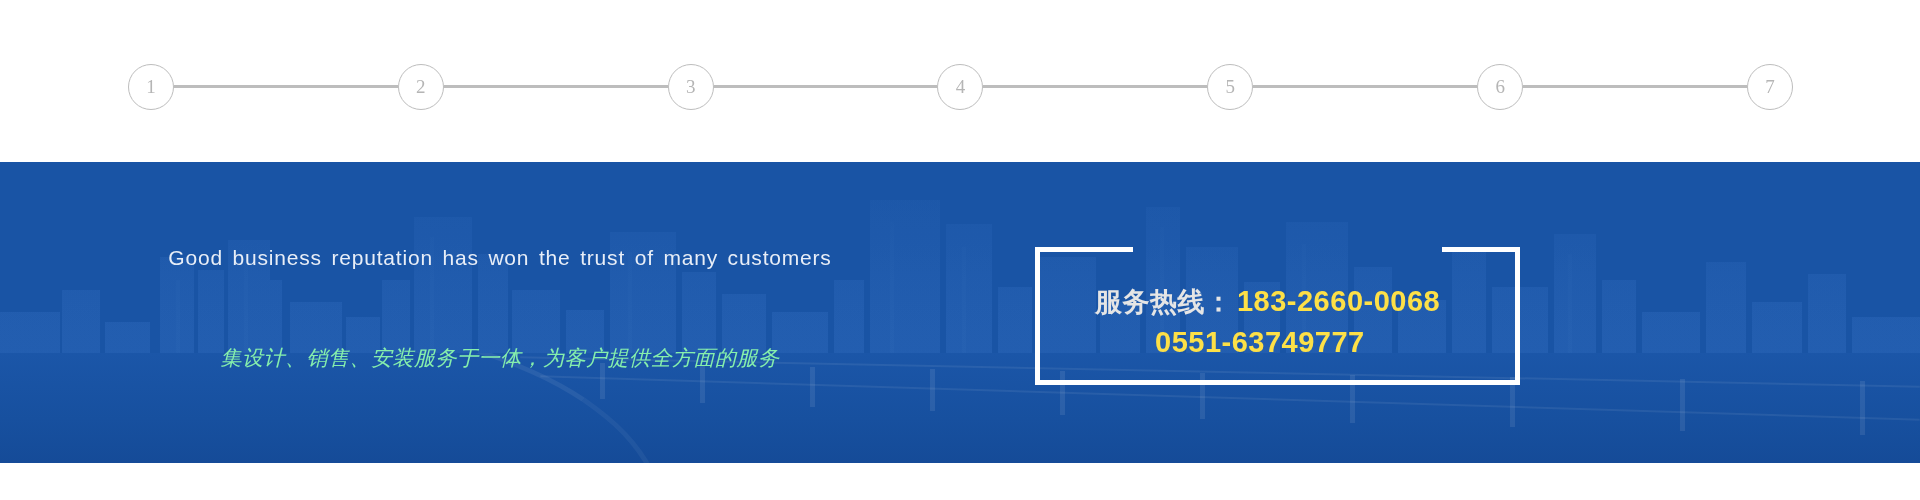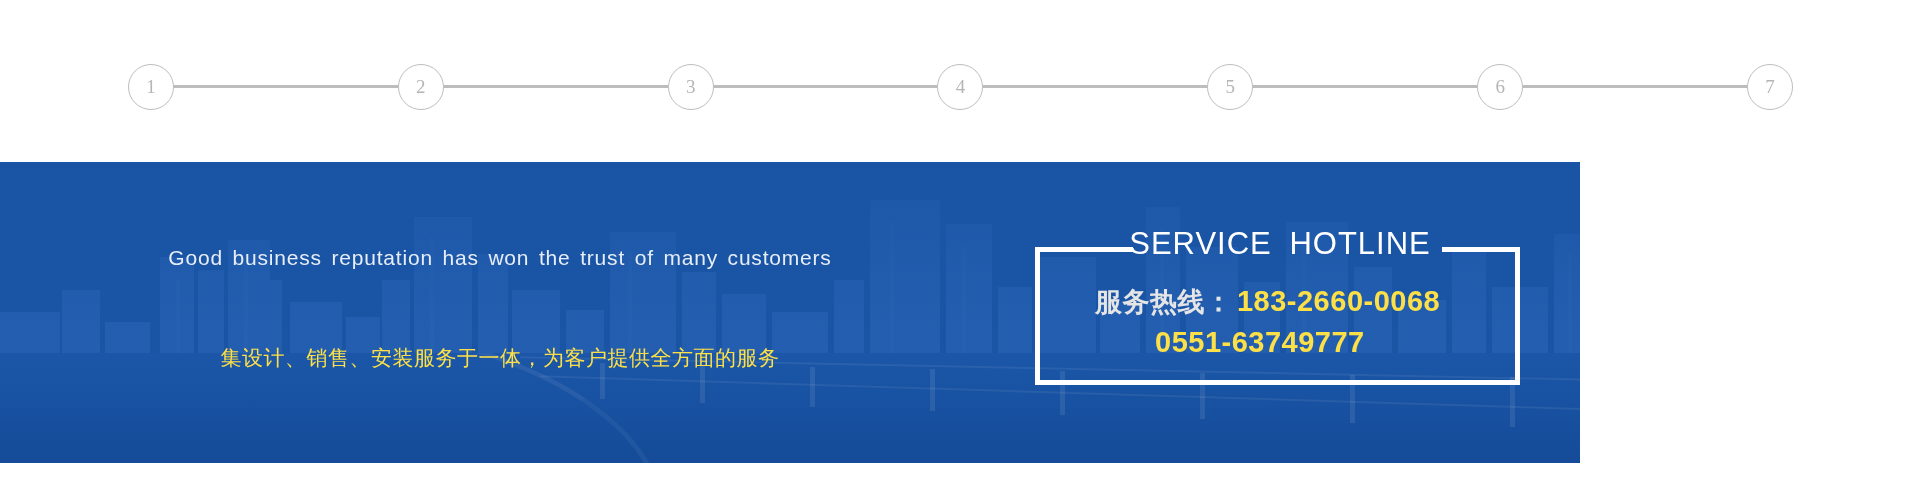--- a/index.html
+++ b/index.html
@@ -56,21 +56,21 @@
     flex: 1 1 auto;
     height: 3px;
     background: #bdbdbd;
   }
 
   
   .banner {
     position: absolute;
     left: 0;
     top: 162px;
-    width: 1580px;
+    width: 1920px;
     height: 301px;
     background: #1954a5;
     overflow: hidden;
   }
   
   .skyline {
     position: absolute;
     left: 0;
     bottom: 86px;
     width: 1920px;
@@ -141,24 +141,25 @@
     color: #ffffff;
     font-size: 36px;
     letter-spacing: 1.5px;
     white-space: nowrap;
   }
   .slogan-sub {
     position: absolute;
     left: 0;
     top: 182px;
     width: 1000px;
-    color: #fde047;
+    color: #86efac;
     font-size: 21px;
     letter-spacing: 0.5px;
     white-space: nowrap;
+    font-style: italic;
   }
 
   
   .hotline {
     position: absolute;
     left: 1035px;
     top: 85px;
     width: 485px;
     height: 138px;
   }
@@ -373,21 +374,20 @@
     <div class="slogan-sub">集设计、销售、安装服务于一体，为客户提供全方面的服务</div>
   </div>
 
   <div class="hotline">
     <div class="hl-border-left"></div>
     <div class="hl-border-right"></div>
     <div class="hl-border-bottom"></div>
     <div class="hl-border-top-left"></div>
     <div class="hl-border-top-right"></div>
 
-    <div class="hl-title">SERVICE  HOTLINE</div>
 
     <div class="hl-row1">
       <span class="hl-label">服务热线：</span>
       <span class="hl-num">183-2660-0068</span>
     </div>
 
     <div class="hl-row2">
       <span class="hl-num">0551-63749777</span>
     </div>
   </div>

